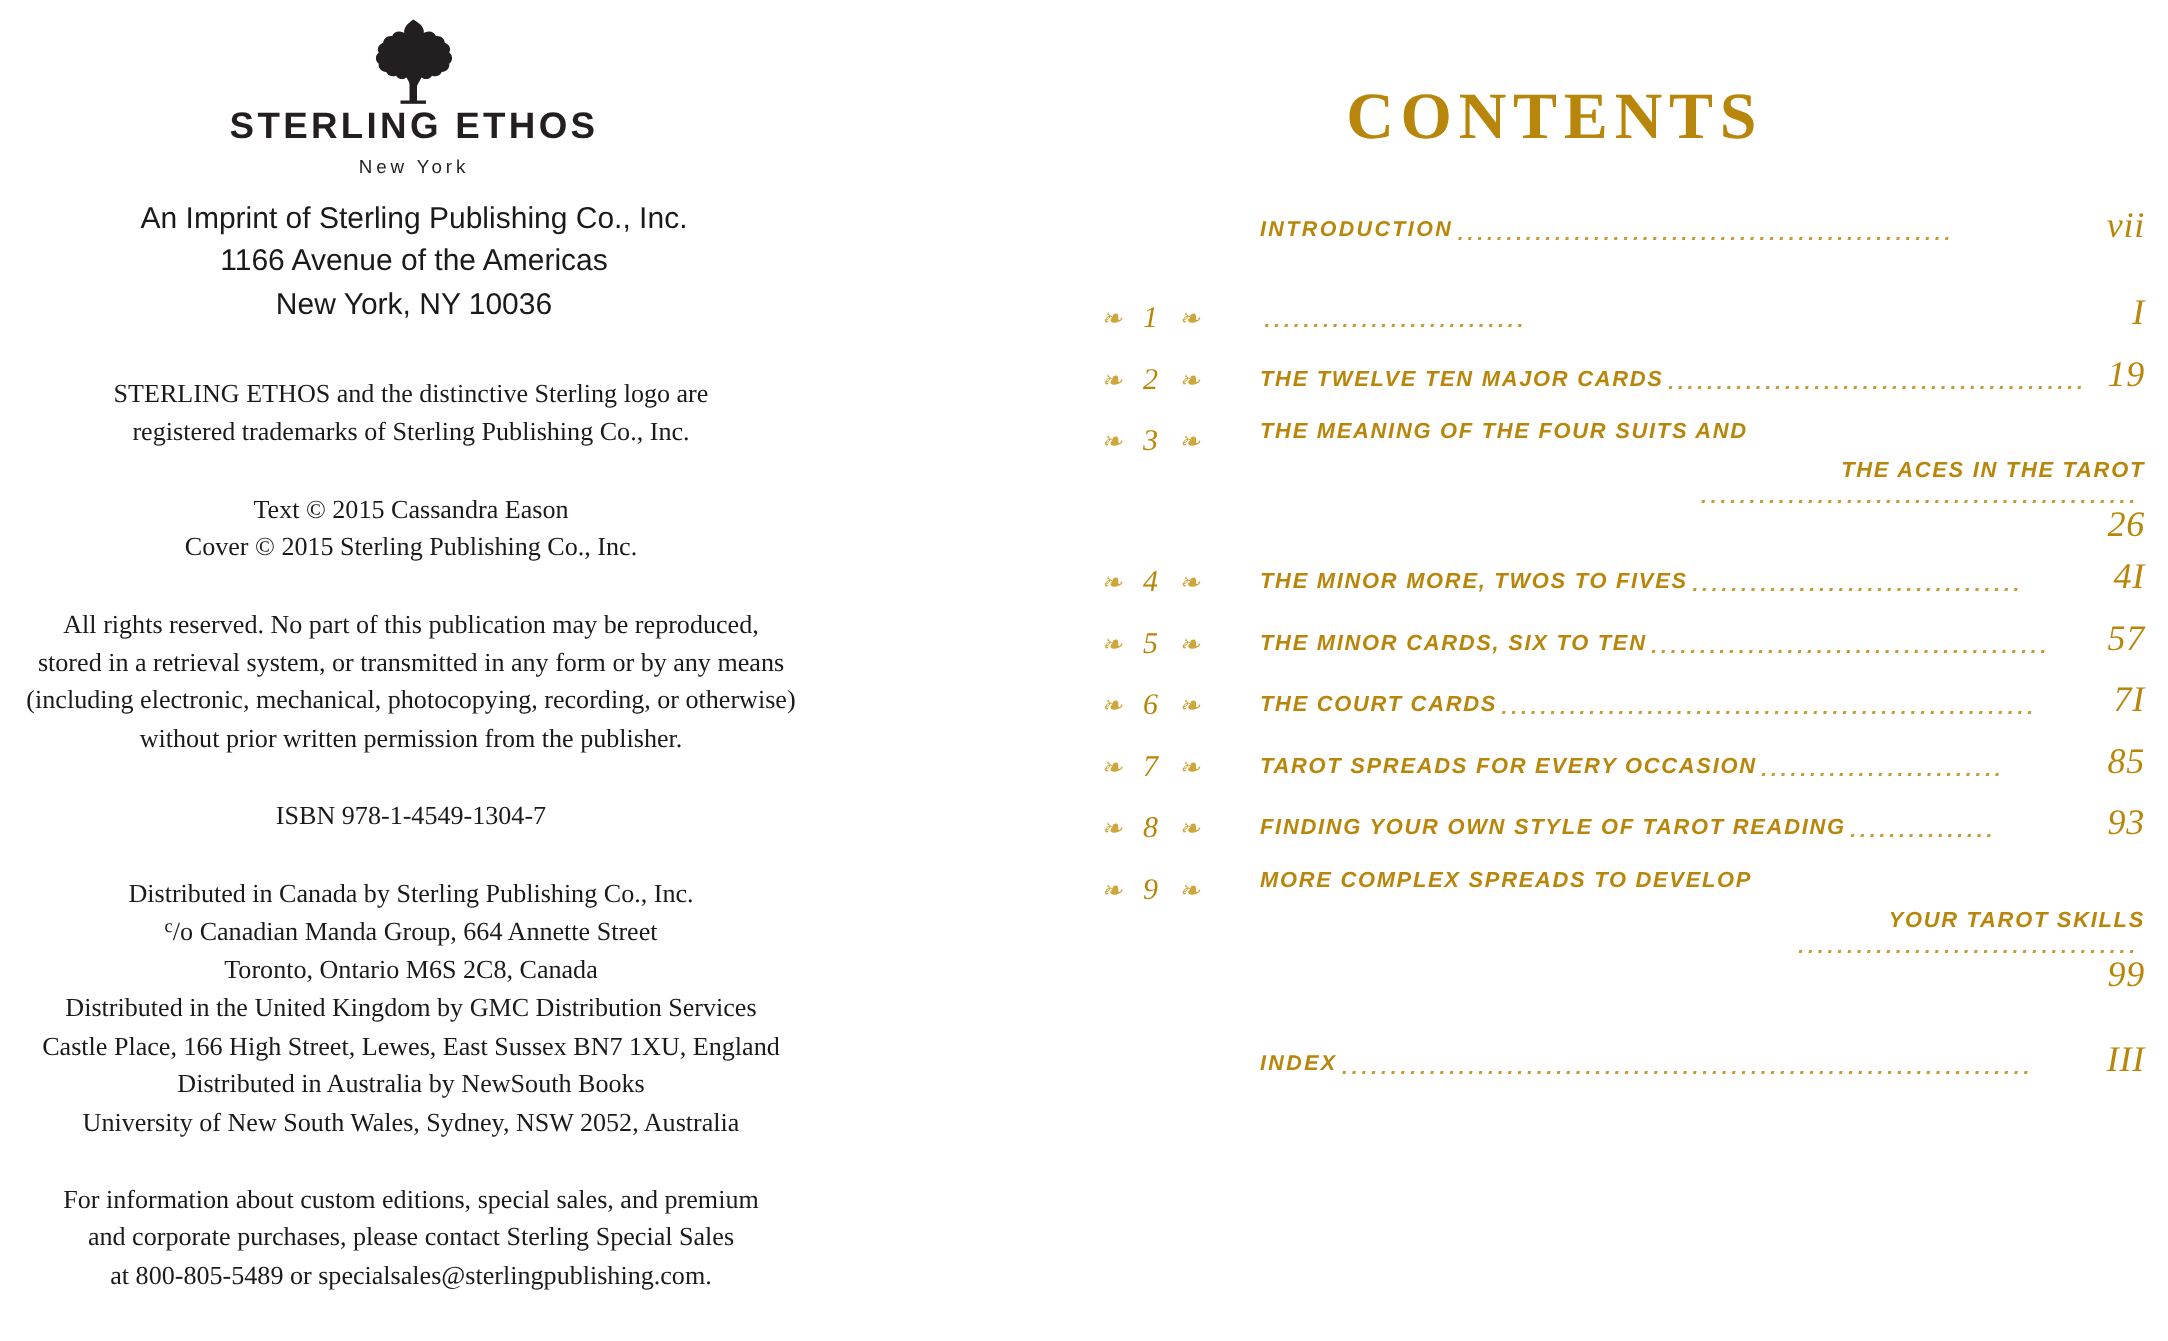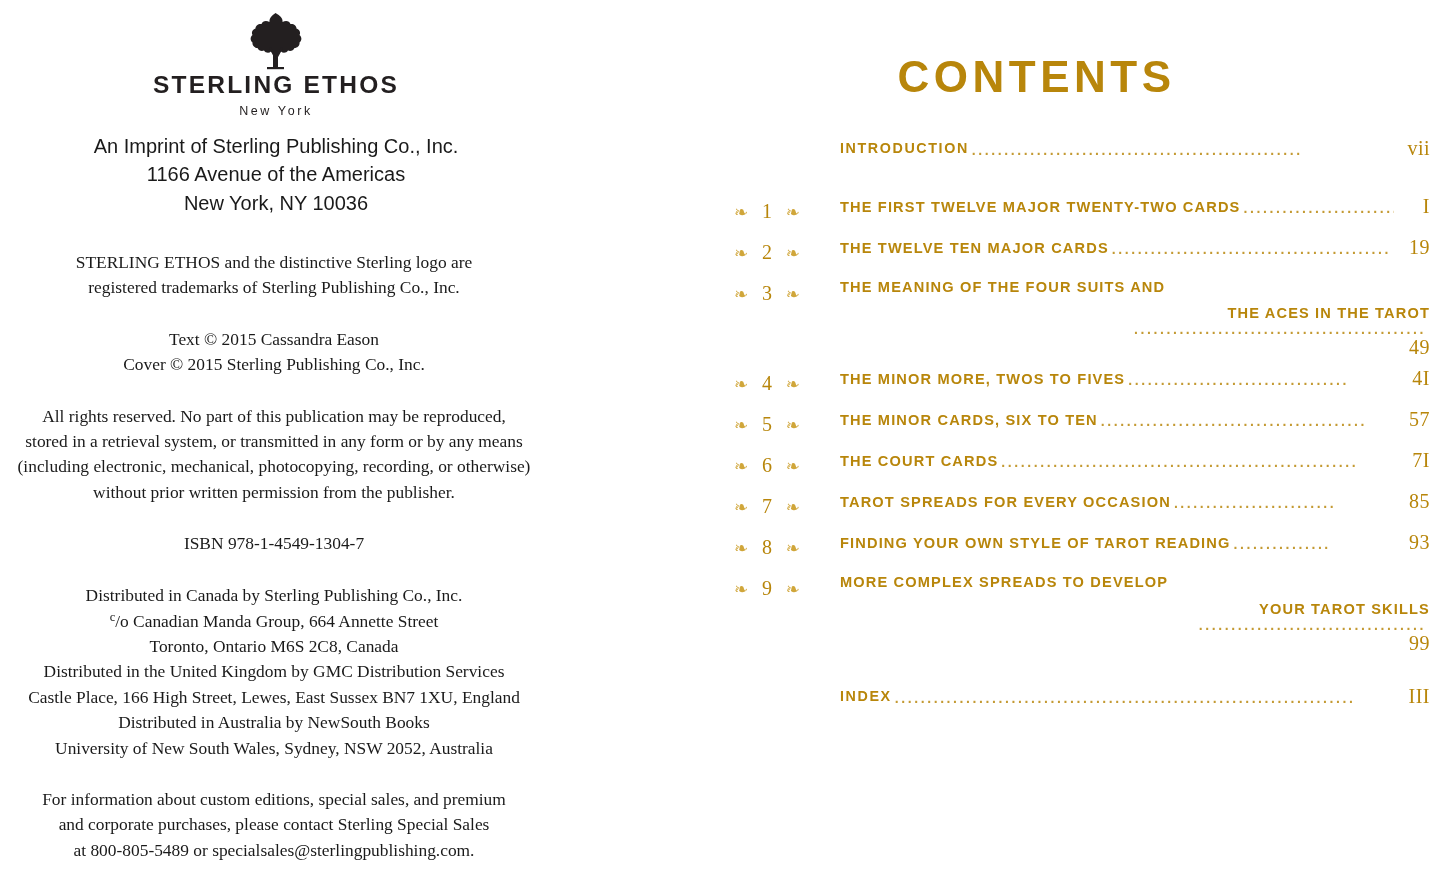--- a/index.html
+++ b/index.html
@@ -78,37 +78,38 @@
     font-size: 0.72em;
     vertical-align: 0.45em;
   }
   
   .page-right {
     width: 745px;
     position: relative;
     box-sizing: border-box;
   }
   .contents-title {
-    font-family: Liberation Sans, sans-serif;
+    font-family: Liberation Serif, serif;
     font-weight: bold;
     font-size: 44px;
     letter-spacing: 4.5px;
     color: #b8860b;
     text-align: center;
     margin: 52px 0 0 -42px;
   }
   .toc {
     margin-top: 36px;
     padding-left: 10px;
   }
   .toc-row {
     display: flex;
     align-items: flex-start;
     margin-bottom: 11px;
     min-height: 30px;
+    font-style: italic;
   }
   .toc-row.plain {
     margin-bottom: 14px;
   }
   .ornament {
     width: 145px;
     flex: 0 0 145px;
     text-align: center;
     font-family: "Liberation Serif", serif;
     font-size: 19px;
@@ -154,21 +155,21 @@
     font-weight: bold;
     letter-spacing: 2.6px;
     font-size: 14px;
     padding: 0 4px 1px 3px;
     line-height: 1;
   }
   .entry-line .pg {
     flex: 0 0 auto;
     font-family: "Liberation Serif", serif;
     font-weight: normal;
-    font-size: 20px;
+    font-size: 24px;
     letter-spacing: 0.5px;
     color: #b8860b;
     text-align: right;
     min-width: 34px;
     padding-left: 2px;
     line-height: 1;
   }
   .entry-line.second {
     margin-top: 8px;
     flex-direction: column;
@@ -297,21 +298,20 @@
       <div class="spacer-14"></div>
 
       <div class="toc-row">
         <div class="ornament">
           <span class="orn-glyph">❧</span>
           <span class="chap-num">1</span>
           <span class="orn-glyph">❧</span>
         </div>
         <div class="toc-entry">
           <div class="entry-line">
-            <span class="txt">THE FIRST TWELVE MAJOR TWENTY-TWO CARDS</span>
             <span class="dots">...........................</span>
             <span class="pg">I</span>
           </div>
         </div>
       </div>
 
       <div class="toc-row">
         <div class="ornament">
           <span class="orn-glyph">❧</span>
           <span class="chap-num">2</span>
@@ -332,21 +332,21 @@
           <span class="chap-num">3</span>
           <span class="orn-glyph">❧</span>
         </div>
         <div class="toc-entry">
           <div class="entry-line">
             <span class="txt">THE MEANING OF THE FOUR SUITS AND</span>
           </div>
           <div class="entry-line second">
             <span class="txt">THE ACES IN THE TAROT</span>
             <span class="dots">.............................................</span>
-            <span class="pg">49</span>
+            <span class="pg">26</span>
           </div>
         </div>
       </div>
 
       <div class="toc-row">
         <div class="ornament">
           <span class="orn-glyph">❧</span>
           <span class="chap-num">4</span>
           <span class="orn-glyph">❧</span>
         </div>

